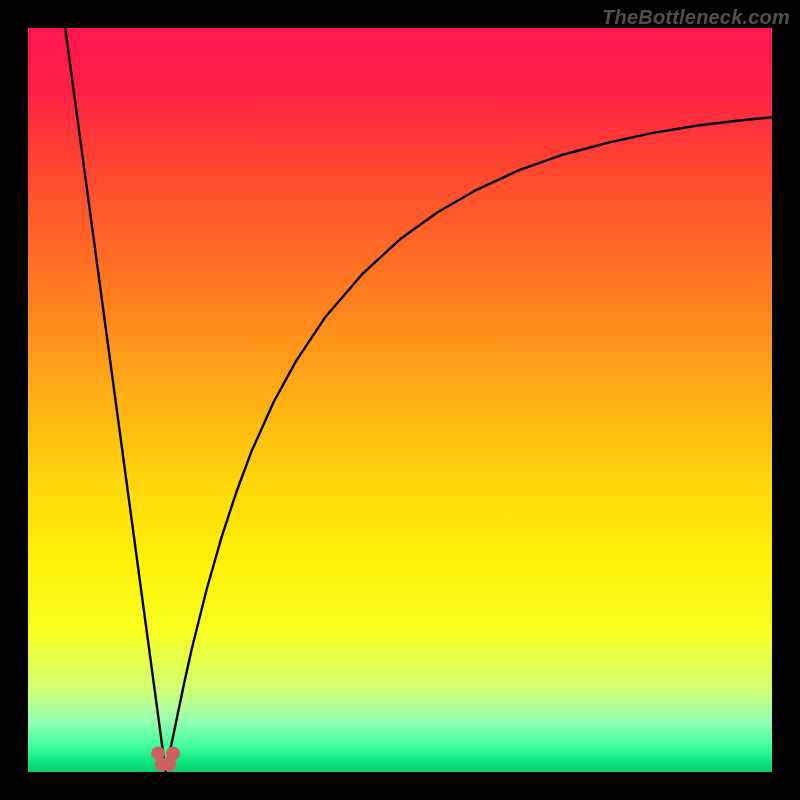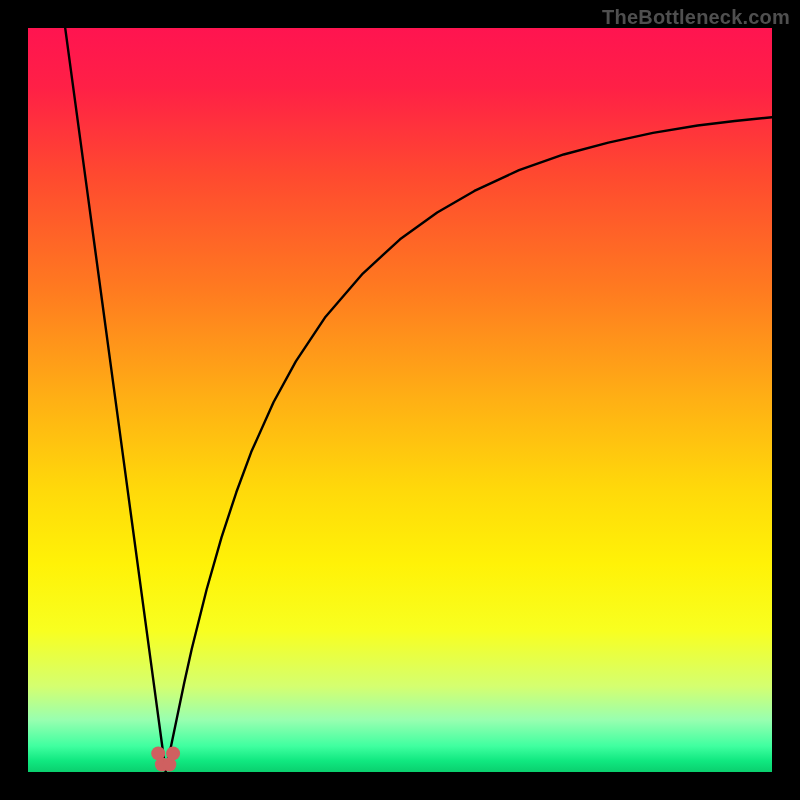--- a/index.html
+++ b/index.html
@@ -26,20 +26,21 @@
     overflow: hidden;
   }
   .attr {
     position: absolute;
     top: 6px;
     right: 10px;
     color: #4f4f4f;
     font-size: 20px;
     font-weight: 600;
     letter-spacing: 0.2px;
+    font-style: italic;
   }
 </style>
 </head>
 <body>
 
 <div class="frame">
   <div class="attr">TheBottleneck.com</div>
   <div class="plot">
     <svg id="chart-svg" width="744" height="744" viewBox="0 0 744 744">
       <defs>

